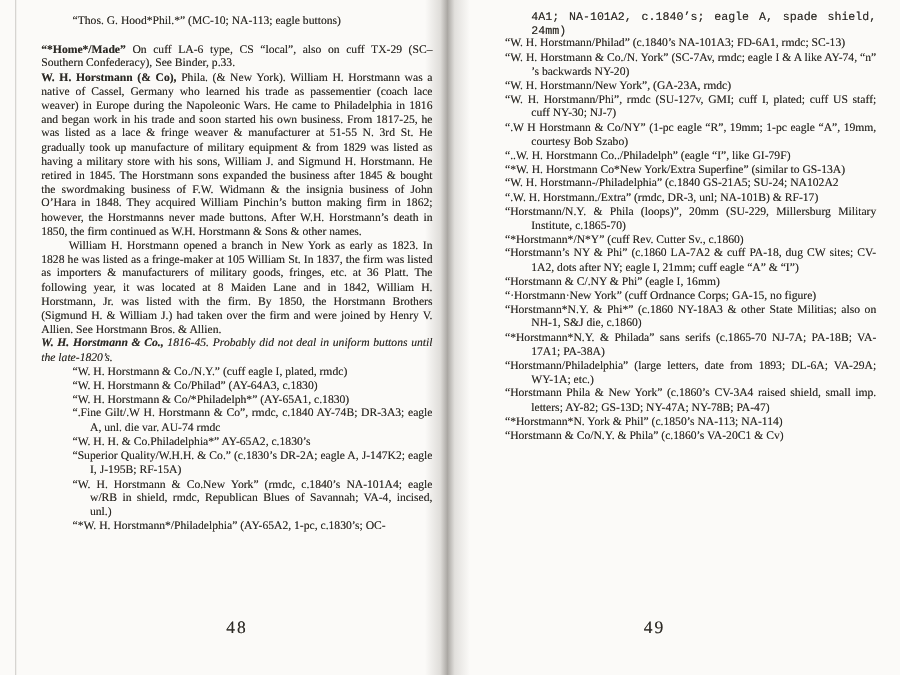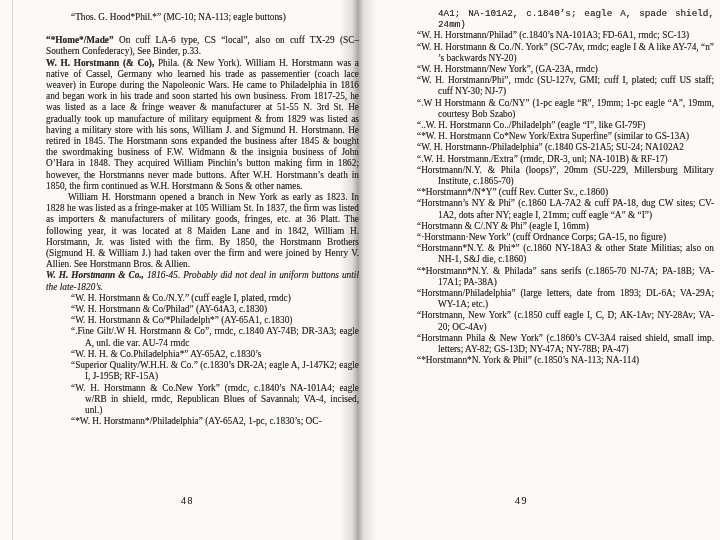--- a/index.html
+++ b/index.html
@@ -20,37 +20,36 @@
       rgba(150,145,138,.28) 34%,
       rgba(105,100,94,.55) 50%,
       rgba(150,145,138,.25) 66%,
       rgba(150,145,138,0) 100%);
   }
   .page{
     position:absolute;color:#2c2a26;
     font-size:9.3px;line-height:11.2px;
     text-align:justify;
     text-shadow:0 0 .45px rgba(66,60,52,.6);
-    margin-left:13px;
   }
   .page-left{left:33px;top:12px;width:313px;}
   .page-right{left:404px;top:8px;width:297px;}
   p.para{margin:0;}
   .lead{font-weight:bold;}
   .carry{margin-bottom:12px;}
   .home{margin-bottom:7px;}
   .bio{margin-bottom:0;}
   .ny{text-indent:22px;margin-bottom:8px;}
   .co{margin-bottom:3px;font-style:italic;}
   
   .page-left .entry, .page-left .carry{padding-left:39px;text-indent:-14px;}
   .page-right .entry{padding-left:21px;text-indent:-21px;}
   .page-right .entry.cont{text-indent:0;font-family:Liberation Mono, monospace;}
   .pagenum{
-    position:absolute;top:495px;font-size:10px;letter-spacing:1.5px;
+    position:absolute;top:495px;font-size:14px;letter-spacing:1.5px;
     color:#2c2a26;text-shadow:0 0 .45px rgba(66,60,52,.6);
   }
   .pagenum.pl{left:181px;}
   .pagenum.pr{left:515px;}
 </style>
 </head>
 <body>
 
 <div class="spread">
   <div class="edge-line"></div>
@@ -92,21 +91,21 @@
         <div class="entry">“W. H. Horstmann-/Philadelphia” (c.1840 GS-21A5; SU-24; NA102A2</div>
         <div class="entry">“.W. H. Horstmann./Extra” (rmdc, DR-3, unl; NA-101B) &amp; RF-17)</div>
         <div class="entry">“Horstmann/N.Y. &amp; Phila (loops)”, 20mm (SU-229, Millersburg Military Institute, c.1865-70)</div>
         <div class="entry">“*Horstmann*/N*Y” (cuff Rev. Cutter Sv., c.1860)</div>
         <div class="entry">“Horstmann’s NY &amp; Phi” (c.1860 LA-7A2 &amp; cuff PA-18, dug CW sites; CV-1A2, dots after NY; eagle I, 21mm; cuff eagle “A” &amp; “I”)</div>
         <div class="entry">“Horstmann &amp; C/.NY &amp; Phi” (eagle I, 16mm)</div>
         <div class="entry">“·Horstmann·New York” (cuff Ordnance Corps; GA-15, no figure)</div>
         <div class="entry">“Horstmann*N.Y. &amp; Phi*” (c.1860 NY-18A3 &amp; other State Militias; also on NH-1, S&amp;J die, c.1860)</div>
         <div class="entry">“*Horstmann*N.Y. &amp; Philada” sans serifs (c.1865-70 NJ-7A; PA-18B; VA-17A1; PA-38A)</div>
         <div class="entry">“Horstmann/Philadelphia” (large letters, date from 1893; DL-6A; VA-29A; WY-1A; etc.)</div>
-        <div class="entry">“Horstmann, New York” (c.1850 cuff eagle I, C, D; AK-1Av; NY-28Av; VA-20; OC-4Av)</div>
         <div class="entry">“Horstmann Phila &amp; New York” (c.1860’s CV-3A4 raised shield, small imp. letters; AY-82; GS-13D; NY-47A; NY-78B; PA-47)</div>
         <div class="entry">“*Horstmann*N. York &amp; Phil” (c.1850’s NA-113; NA-114)</div>
+        <div class="entry">“Horstmann &amp; Co/N.Y. &amp; Phila” (c.1860’s VA-20C1 &amp; Cv)</div>
       </div>
   </div>
 
   <div class="pagenum pl">48</div>
   <div class="pagenum pr">49</div>
 </div>
 
 </body></html>

